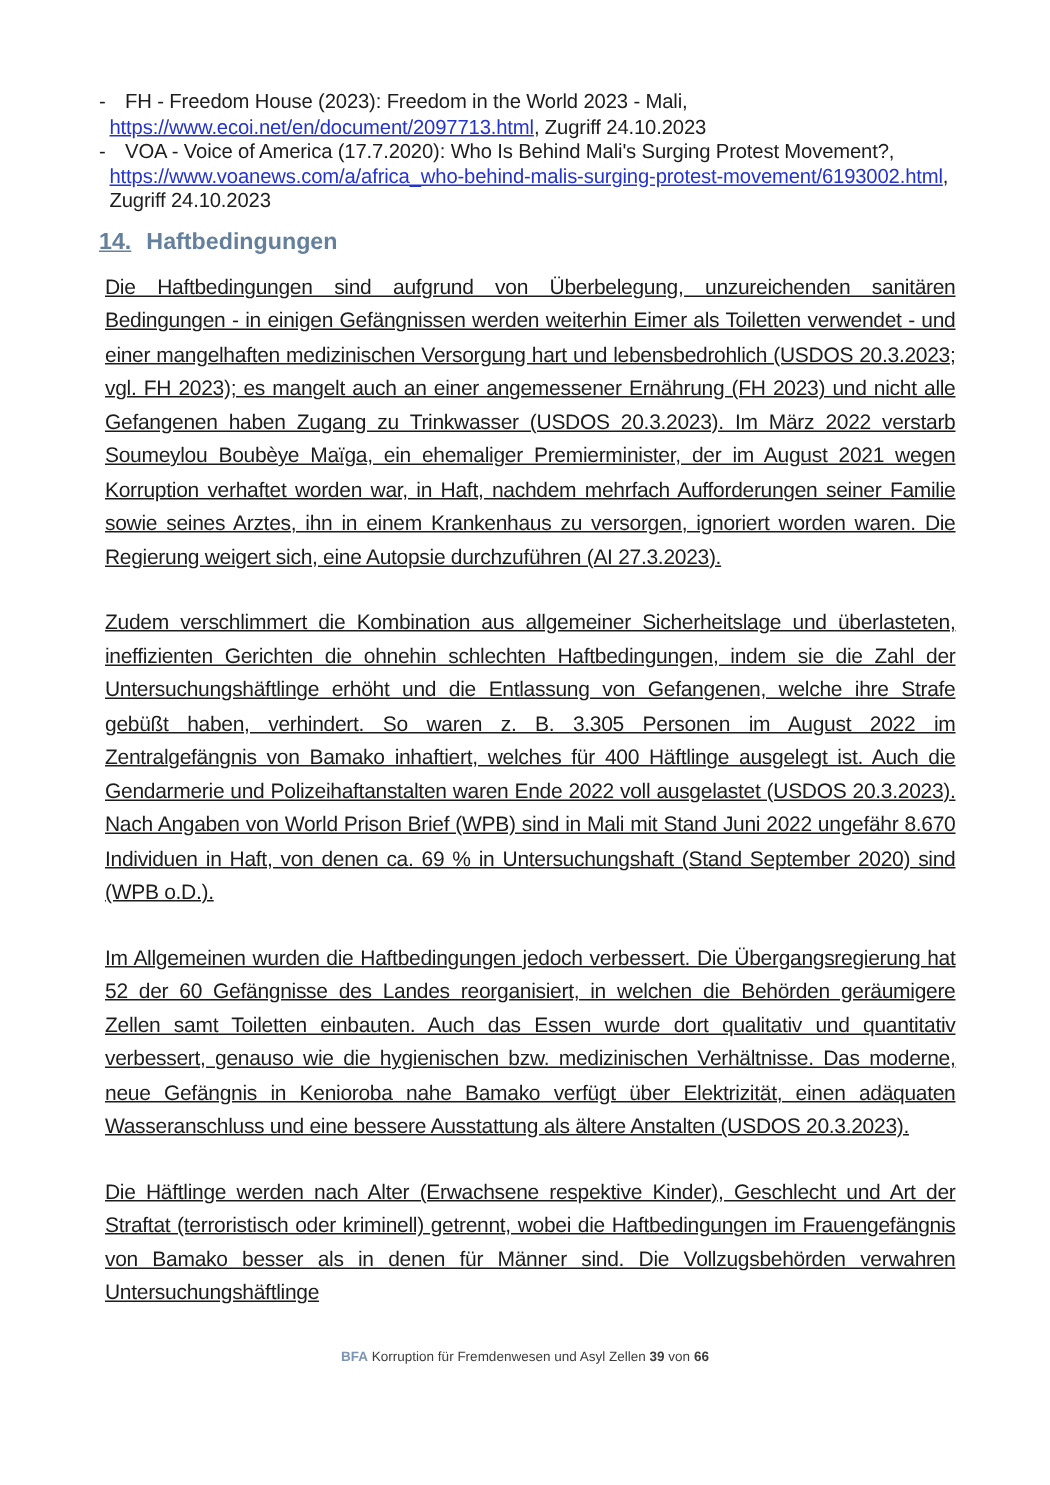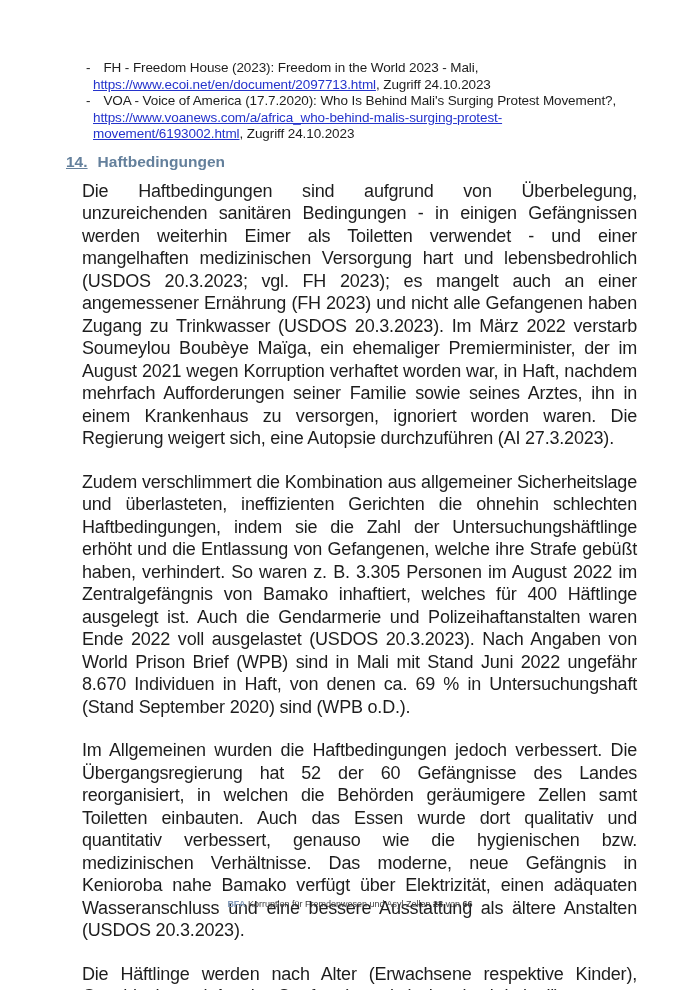--- a/index.html
+++ b/index.html
@@ -24,21 +24,20 @@
   }
   
   .src-list {
     font-size: 13.5px;
     line-height: 16.5px;
     letter-spacing: -0.1px;
   }
   .src-item {
     padding-left: 7px;
     text-indent: -7px;
-    margin-left: 20px;
   }
   .src-gap {
     display: inline-block;
     width: 13px;
   }
   a.link {
     color: #2433cc;
     text-decoration: underline;
     cursor: pointer;
     word-break: break-word;
@@ -51,25 +50,26 @@
     line-height: 20px;
     font-weight: bold;
     color: #64809c;
   }
   .heading .num {
     margin-right: 10px;
     text-decoration: underline;
   }
   
   .body-text p {
-    margin: 0 0 21px 16px;
-    font-size: 18px;
+    margin: 0 0 21px 4px;
+    font-size: 14px;
     line-height: 22.5px;
     letter-spacing: -0.2px;
     text-align: justify;
+    text-decoration: underline;
   }
   
   .footer {
     position: absolute;
     left: 0;
     right: 0;
     top: 898px;
     text-align: center;
     font-size: 9px;
     line-height: 12px;
@@ -105,17 +105,17 @@
       <p>Im Allgemeinen wurden die Haftbedingungen jedoch verbessert. Die Übergangsregierung hat 52 der 60 Gefängnisse des Landes reorganisiert, in welchen die Behörden geräumigere Zellen samt Toiletten einbauten. Auch das Essen wurde dort qualitativ und quantitativ verbessert, genauso wie die hygienischen bzw. medizinischen Verhältnisse. Das moderne, neue Gefängnis in Kenioroba nahe Bamako verfügt über Elektrizität, einen adäquaten Wasseranschluss und eine bessere Ausstattung als ältere Anstalten (USDOS 20.3.2023).</p>
       <p>Die Häftlinge werden nach Alter (Erwachsene respektive Kinder), Geschlecht und Art der Straftat (terroristisch oder kriminell) getrennt, wobei die Haftbedingungen im Frauengefängnis von Bamako besser als in denen für Männer sind. Die Vollzugsbehörden verwahren Untersuchungshäftlinge</p>
     </div>
 
   </div>
 
   <div class="footer">
     <span class="logo">BFA</span>
     <span>Korruption für Fremdenwesen und Asyl</span>
     <span>Zellen</span>
-    <span class="bold">28</span>
+    <span class="bold">39</span>
     <span>von</span>
     <span class="bold">66</span>
   </div>
 </div>
 
 </body></html>

